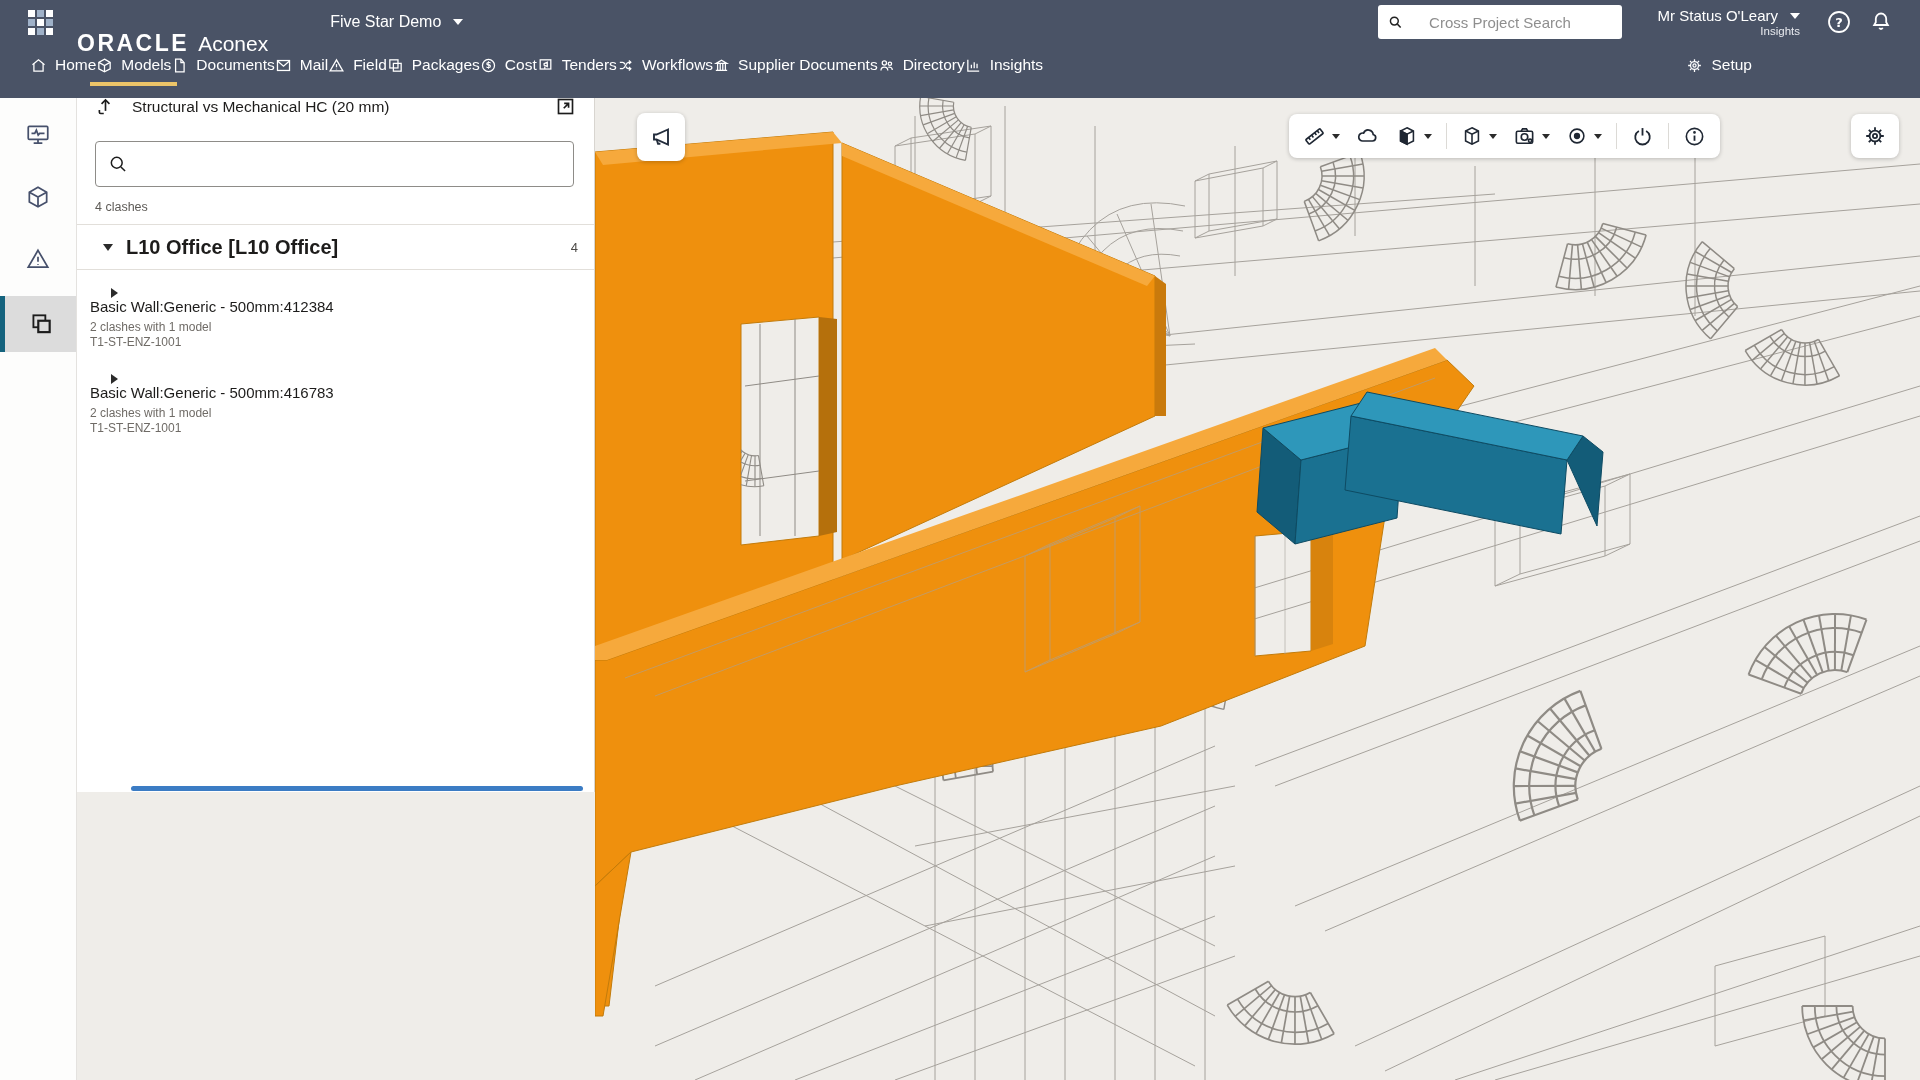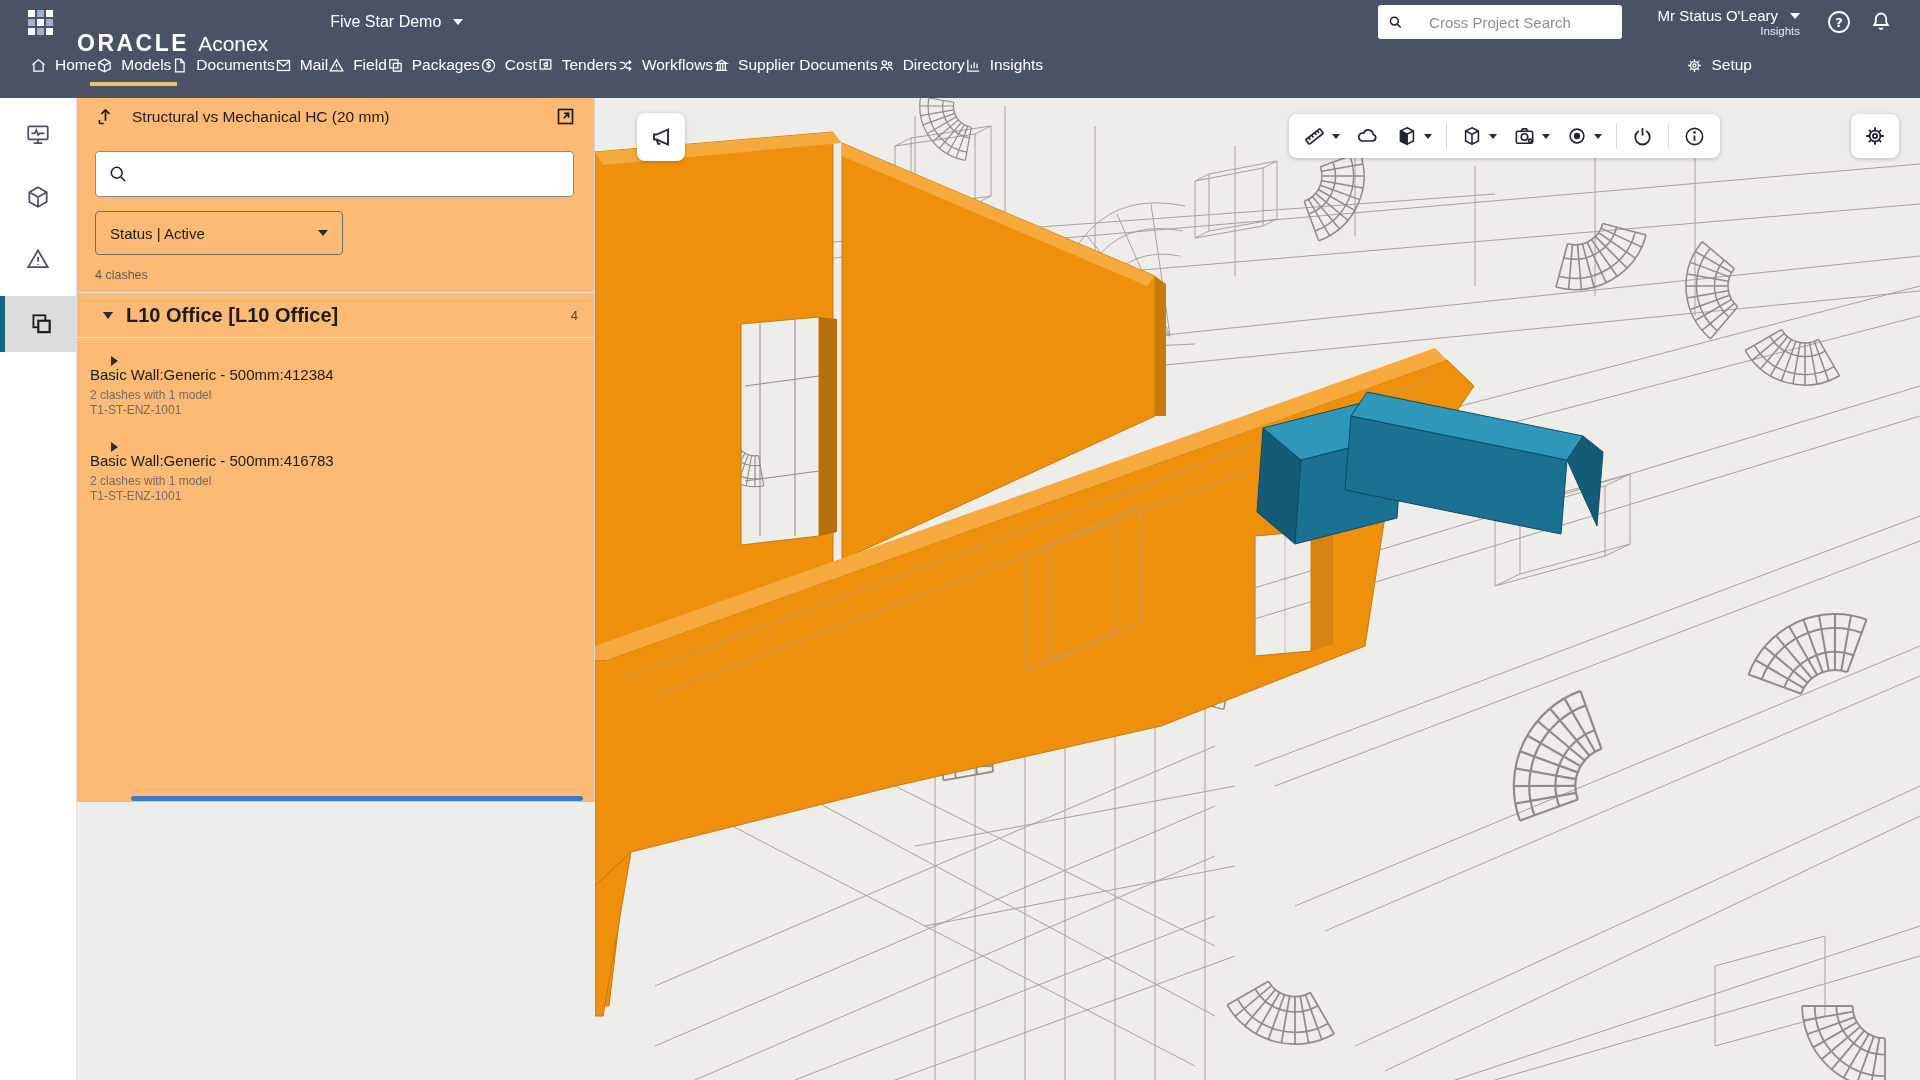--- a/index.html
+++ b/index.html
@@ -25,21 +25,21 @@
   .round-ic{width:26px;height:26px;margin:0 8px;cursor:pointer;display:flex;align-items:center;justify-content:center;}
   .nav-row2{display:flex;align-items:stretch;height:42px;padding-left:30px;font-size:15.5px;}
   .nav-item{display:flex;align-items:center;gap:8px;cursor:pointer;position:relative;white-space:nowrap;}
   .nav-item.active::after{content:"";position:absolute;left:-6px;right:-6px;bottom:0;height:4px;background:#ECC468;}
   .nav-item.setup{margin-left:auto;margin-right:168px;}
   
   .rail{position:absolute;left:0;top:86px;width:76px;height:994px;background:#FDFDFC;border-right:1px solid #E4E2DF;z-index:20;}
   .rail-item{height:62px;display:flex;align-items:center;justify-content:center;cursor:pointer;color:#46506B;}
   .rail-item.sel{background:#DCDCDC;border-left:5px solid #15637E;height:56px;margin-top:6px;}
   
-  .panel{position:absolute;left:77px;top:82px;width:517px;height:720px;background:#fdba74;border-right:1px solid #D8D5D0;z-index:15;}
+  .panel{position:absolute;left:77px;top:72px;width:517px;height:720px;background:#ffffff;border-right:1px solid #D8D5D0;z-index:15;}
   .panel-head{display:flex;align-items:center;margin:24px 18px 0 18px;color:#1D1C1B;}
   .panel-title{font-size:15.5px;margin-left:16px;flex:1;}
   .icon-btn{cursor:pointer;display:flex;align-items:center;justify-content:center;}
   .search-box{margin:24px 20px 0 18px;height:44px;background:#fff;border:1px solid #8E8C88;border-radius:4px;display:flex;align-items:center;padding:0 12px;}
   .search-box input{border:none;outline:none;flex:1;margin-left:10px;font-size:15px;font-family:"Liberation Sans",sans-serif;background:transparent;}
   .filter-chip{margin:14px 0 0 18px;width:218px;height:42px;border:1px solid #716E6A;border-radius:4px;background:transparent;display:flex;align-items:center;padding:0 14px;cursor:pointer;font-size:15px;color:#1D1C1B;}
   .crt-d{width:0;height:0;border-left:5px solid transparent;border-right:5px solid transparent;border-top:6px solid #2b2b2b;margin-left:auto;}
   .clash-count{margin:13px 0 0 18px;font-size:12.5px;color:#5E5B57;}
   .hr{height:1px;background:#E2DFDA;margin-top:10px;}
   .grp-row{display:flex;align-items:center;height:44px;cursor:pointer;}
@@ -264,24 +264,20 @@
     </div>
 
     <div class="search-box">
       <svg class="ic" width="20" height="20" viewBox="0 0 24 24" fill="none" stroke="#1c1c1c" stroke-width="1.8">
           <circle cx="10.5" cy="10.5" r="6.5"></circle>
           <line x1="15.5" y1="15.5" x2="20.5" y2="20.5"></line>
         </svg>
       <input value="" style="">
     </div>
 
-    <div class="filter-chip">
-      <span>Status | Active</span>
-      <span class="crt-d"></span>
-    </div>
 
     <div class="clash-count">4 clashes</div>
     <div class="hr"></div>
 
     <div class="grp-row">
       <span class="tri-down"></span>
       <span class="grp-name">L10 Office [L10 Office]</span>
       <span class="grp-count">4</span>
     </div>
     <div class="hr" style="margin-top:0;"></div>

